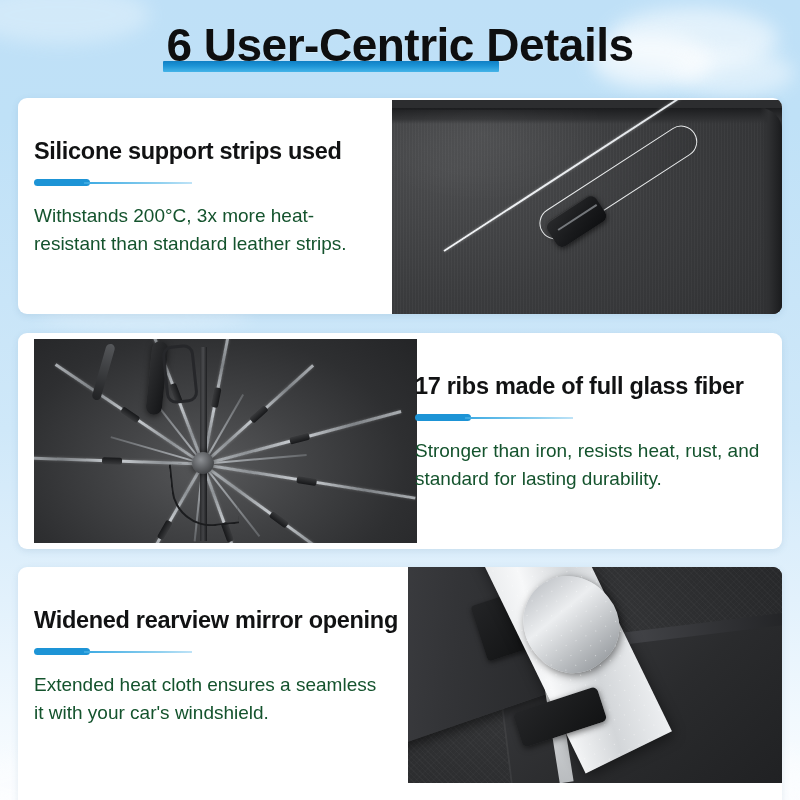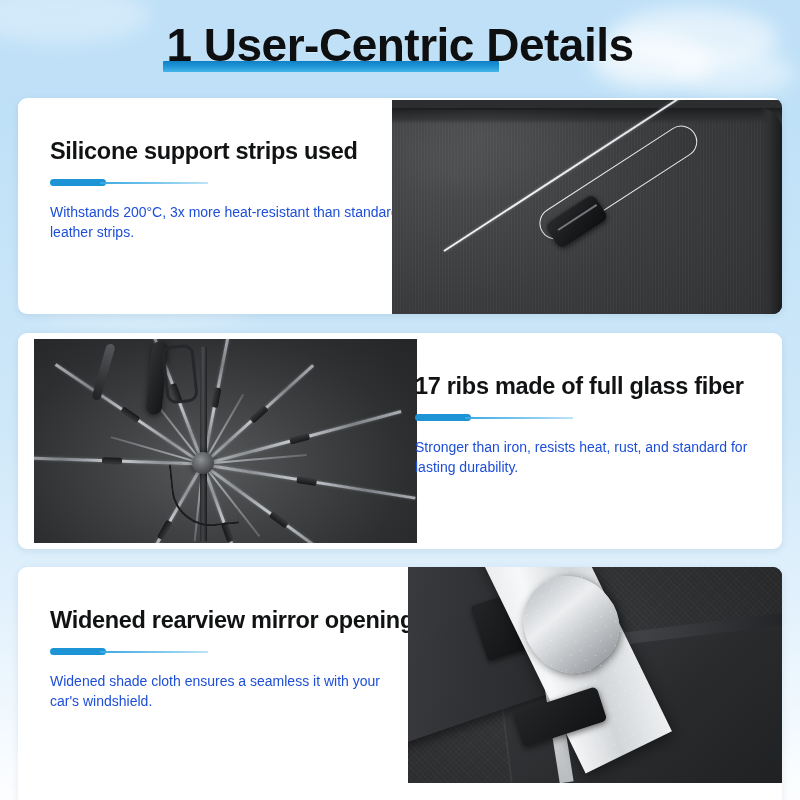--- a/index.html
+++ b/index.html
@@ -50,41 +50,41 @@
     position:absolute;left:18px;width:764px;
     background:#ffffff;border-radius:9px;
     box-shadow:0 2px 7px rgba(60,110,150,.13);
     overflow:hidden;
   }
   #card-1{top:98px;height:216px;}
   #card-2{top:333px;height:216px;}
   #card-3{top:567px;height:264px;}
 
   .card-text{position:absolute;top:0;height:100%;}
-  .text-left{left:32px;width:350px;}
+  .text-left{left:16px;width:350px;}
   .text-right{left:397px;width:360px;}
 
   .card-heading{
     position:absolute;top:41px;left:0;
     font-size:23.5px;font-weight:bold;color:#111213;
     letter-spacing:-0.3px;white-space:nowrap;
     line-height:1.1;
   }
   .divider{position:absolute;top:80px;left:0;width:158px;height:9px;}
   .divider .bar-thick{
     position:absolute;left:0;top:1px;width:56px;height:7px;
     background:#1d94d6;border-radius:3.5px;
   }
   .divider .bar-thin{
     position:absolute;left:50px;top:3.5px;width:108px;height:2px;
     background:linear-gradient(to right,#3aa9e2 0%,#8fd0ef 70%,#bfe3f7 100%);
   }
   .card-body{
     position:absolute;top:104px;left:0;
-    font-size:14px;color:#1d4ed8;line-height:1.45;
+    font-size:19px;color:#14532d;line-height:1.45;
     font-weight:normal;
   }
 
   
   .photo{position:absolute;overflow:hidden;background:#2c2d2f;}
   #photo-1{left:374px;top:2px;width:390px;height:214px;}
   #photo-2{left:16px;top:6px;width:383px;height:204px;}
   #photo-3{left:390px;top:0px;width:374px;height:216px;}
 
   
@@ -284,21 +284,21 @@
 
   <div class="cloud cloud-tl1"></div>
   <div class="cloud cloud-tr1"></div>
   <div class="cloud cloud-tr2"></div>
   <div class="cloud cloud-tr3"></div>
   <div class="cloud cloud-ml1"></div>
   <div class="cloud cloud-bl1"></div>
   <div class="cloud cloud-br1"></div>
 
   <div id="header">
-    <div id="title">1 User-Centric Details</div>
+    <div id="title">6 User-Centric Details</div>
     <div id="title-underline"></div>
   </div>
 
   <div class="card" id="card-1">
     <div class="card-text text-left">
       <div class="card-heading">Silicone support strips used</div>
       <div class="divider">
         <div class="bar-thick"></div>
         <div class="bar-thin"></div>
       </div>
@@ -356,21 +356,21 @@
     </div>
   </div>
 
   <div class="card" id="card-3">
     <div class="card-text text-left">
       <div class="card-heading">Widened rearview mirror opening</div>
       <div class="divider">
         <div class="bar-thick"></div>
         <div class="bar-thin"></div>
       </div>
-      <div class="card-body">Widened shade cloth ensures a seamless it with your car's windshield.</div>
+      <div class="card-body">Extended heat cloth ensures a seamless it with your car's windshield.</div>
     </div>
     <div class="photo" id="photo-3">
       <div class="p3-base"></div>
       <div class="p3-lower"></div>
       <div class="p3-lower-edge"></div>
       <div class="p3-flap"></div>
 
       <div class="p3-gap"></div>
       <div class="p3-velcro-a"></div>
       <div class="p3-hole"></div>

